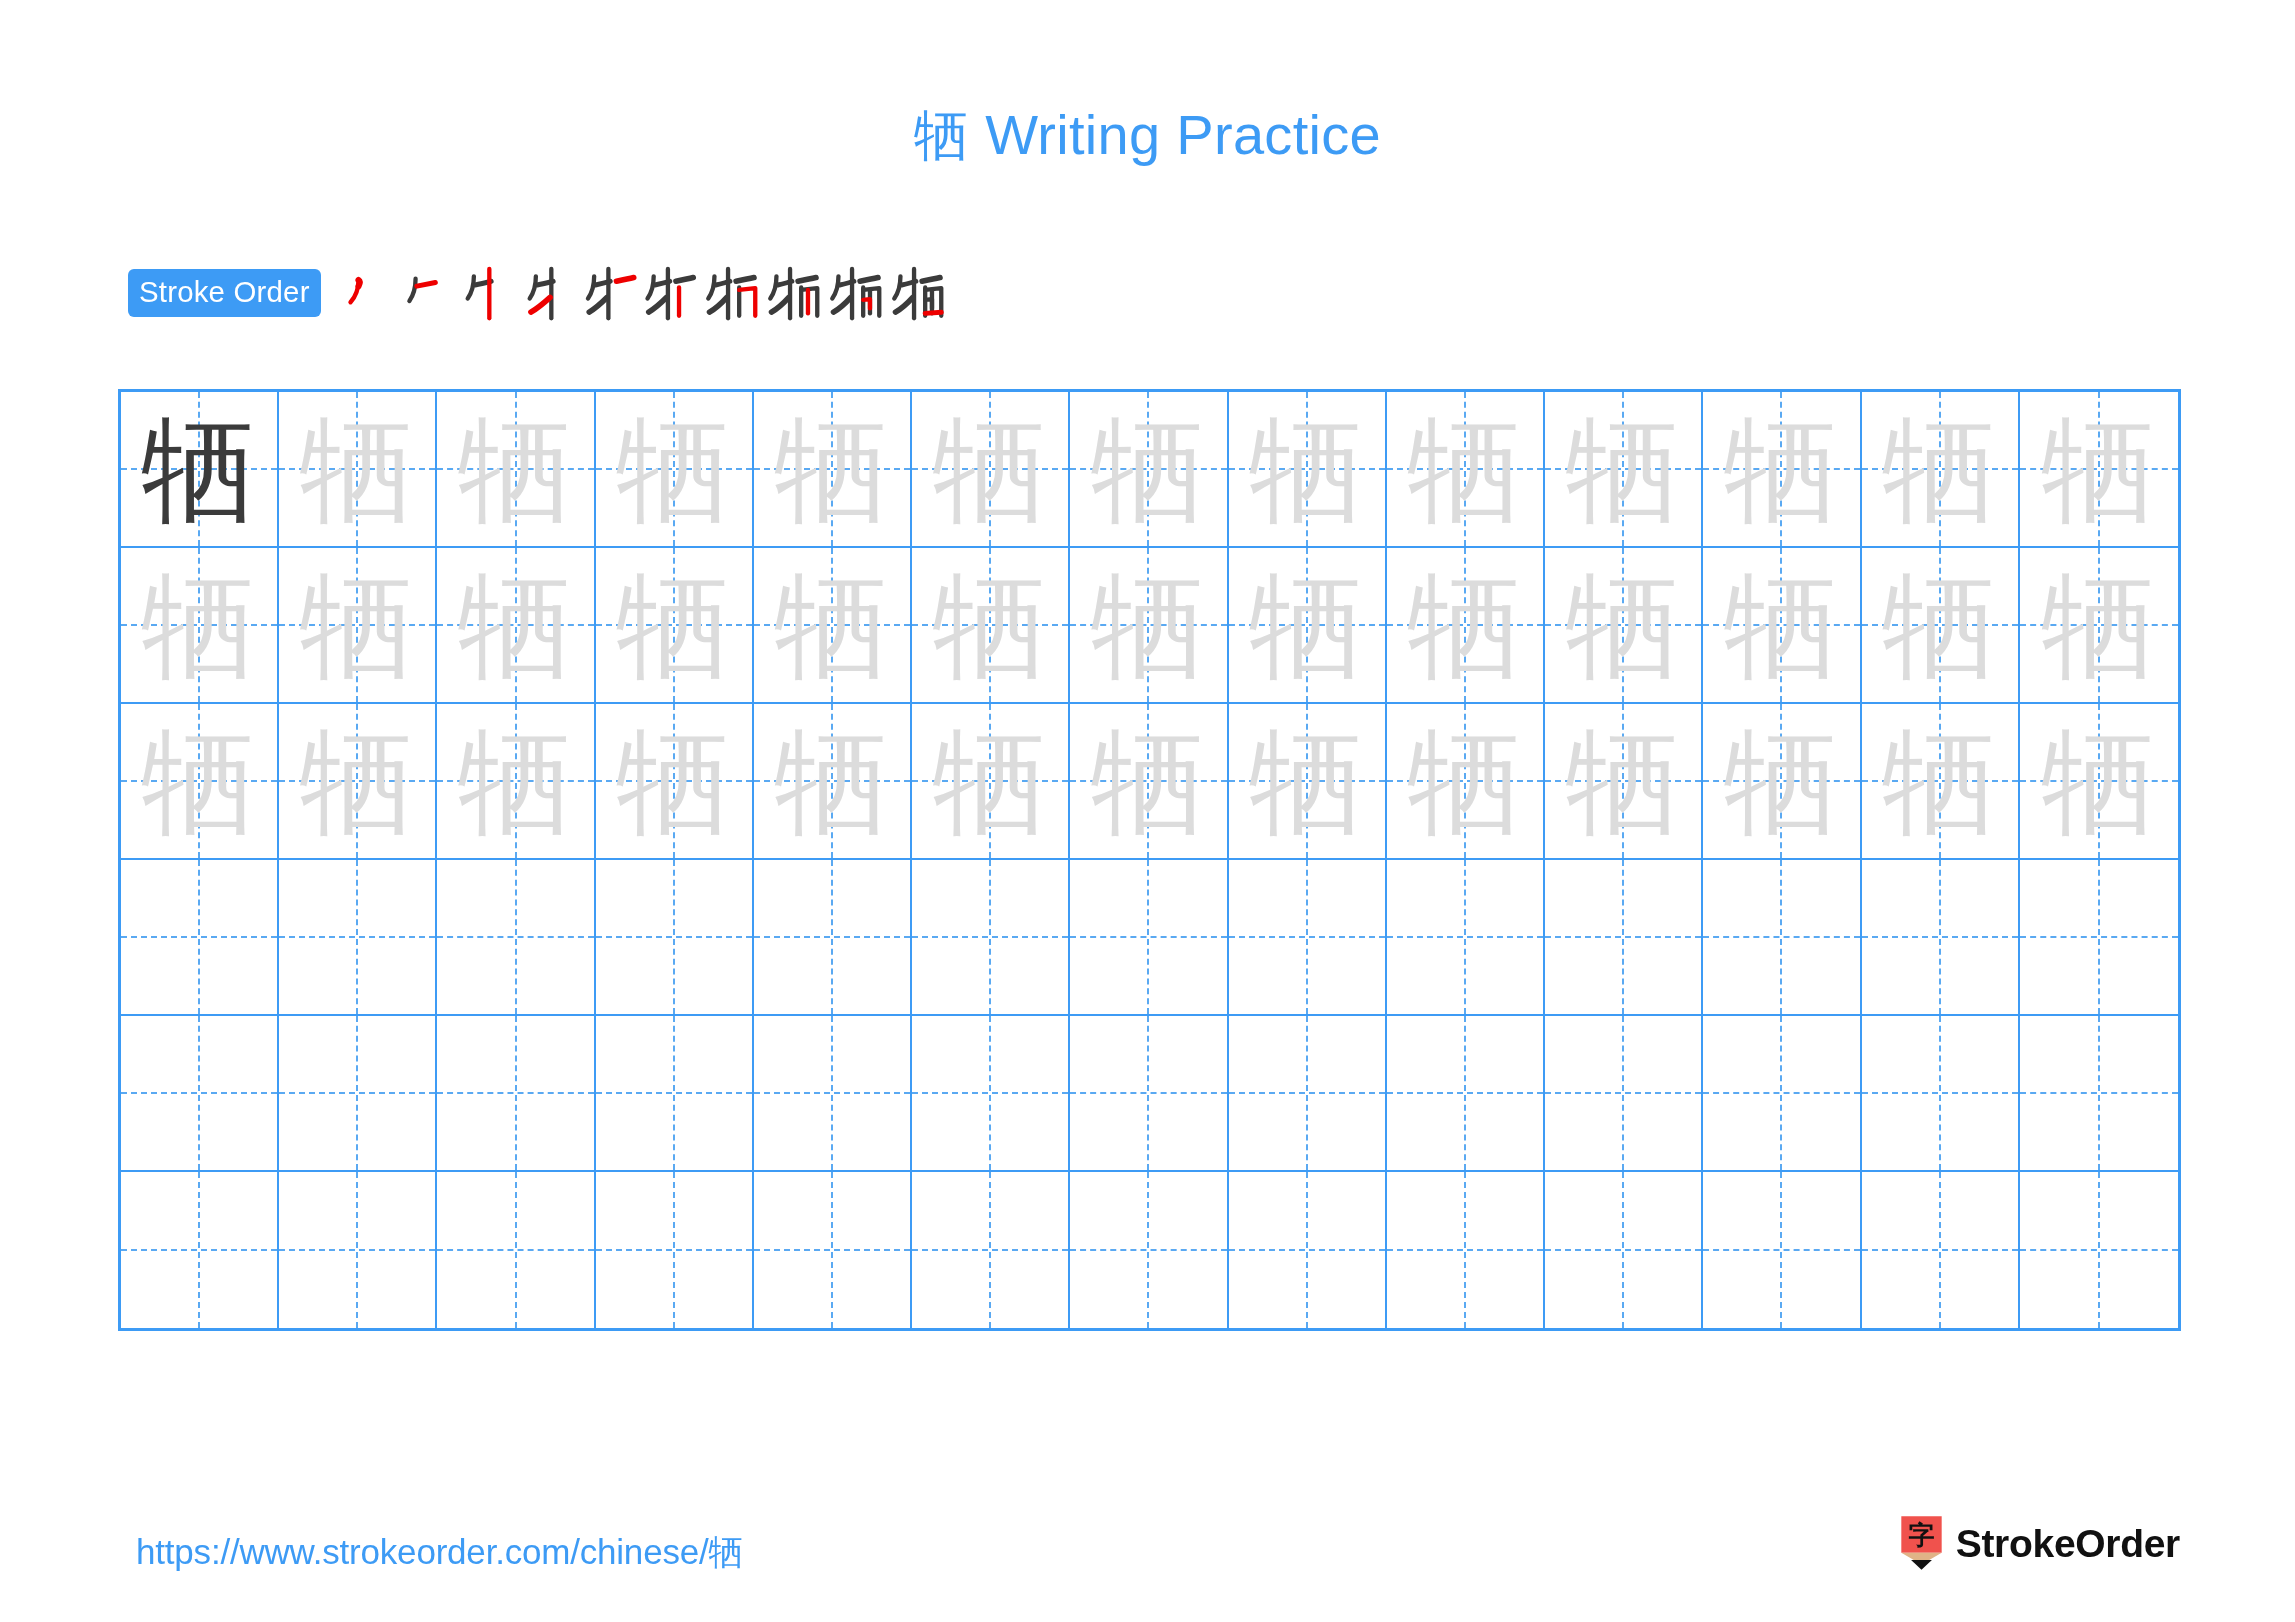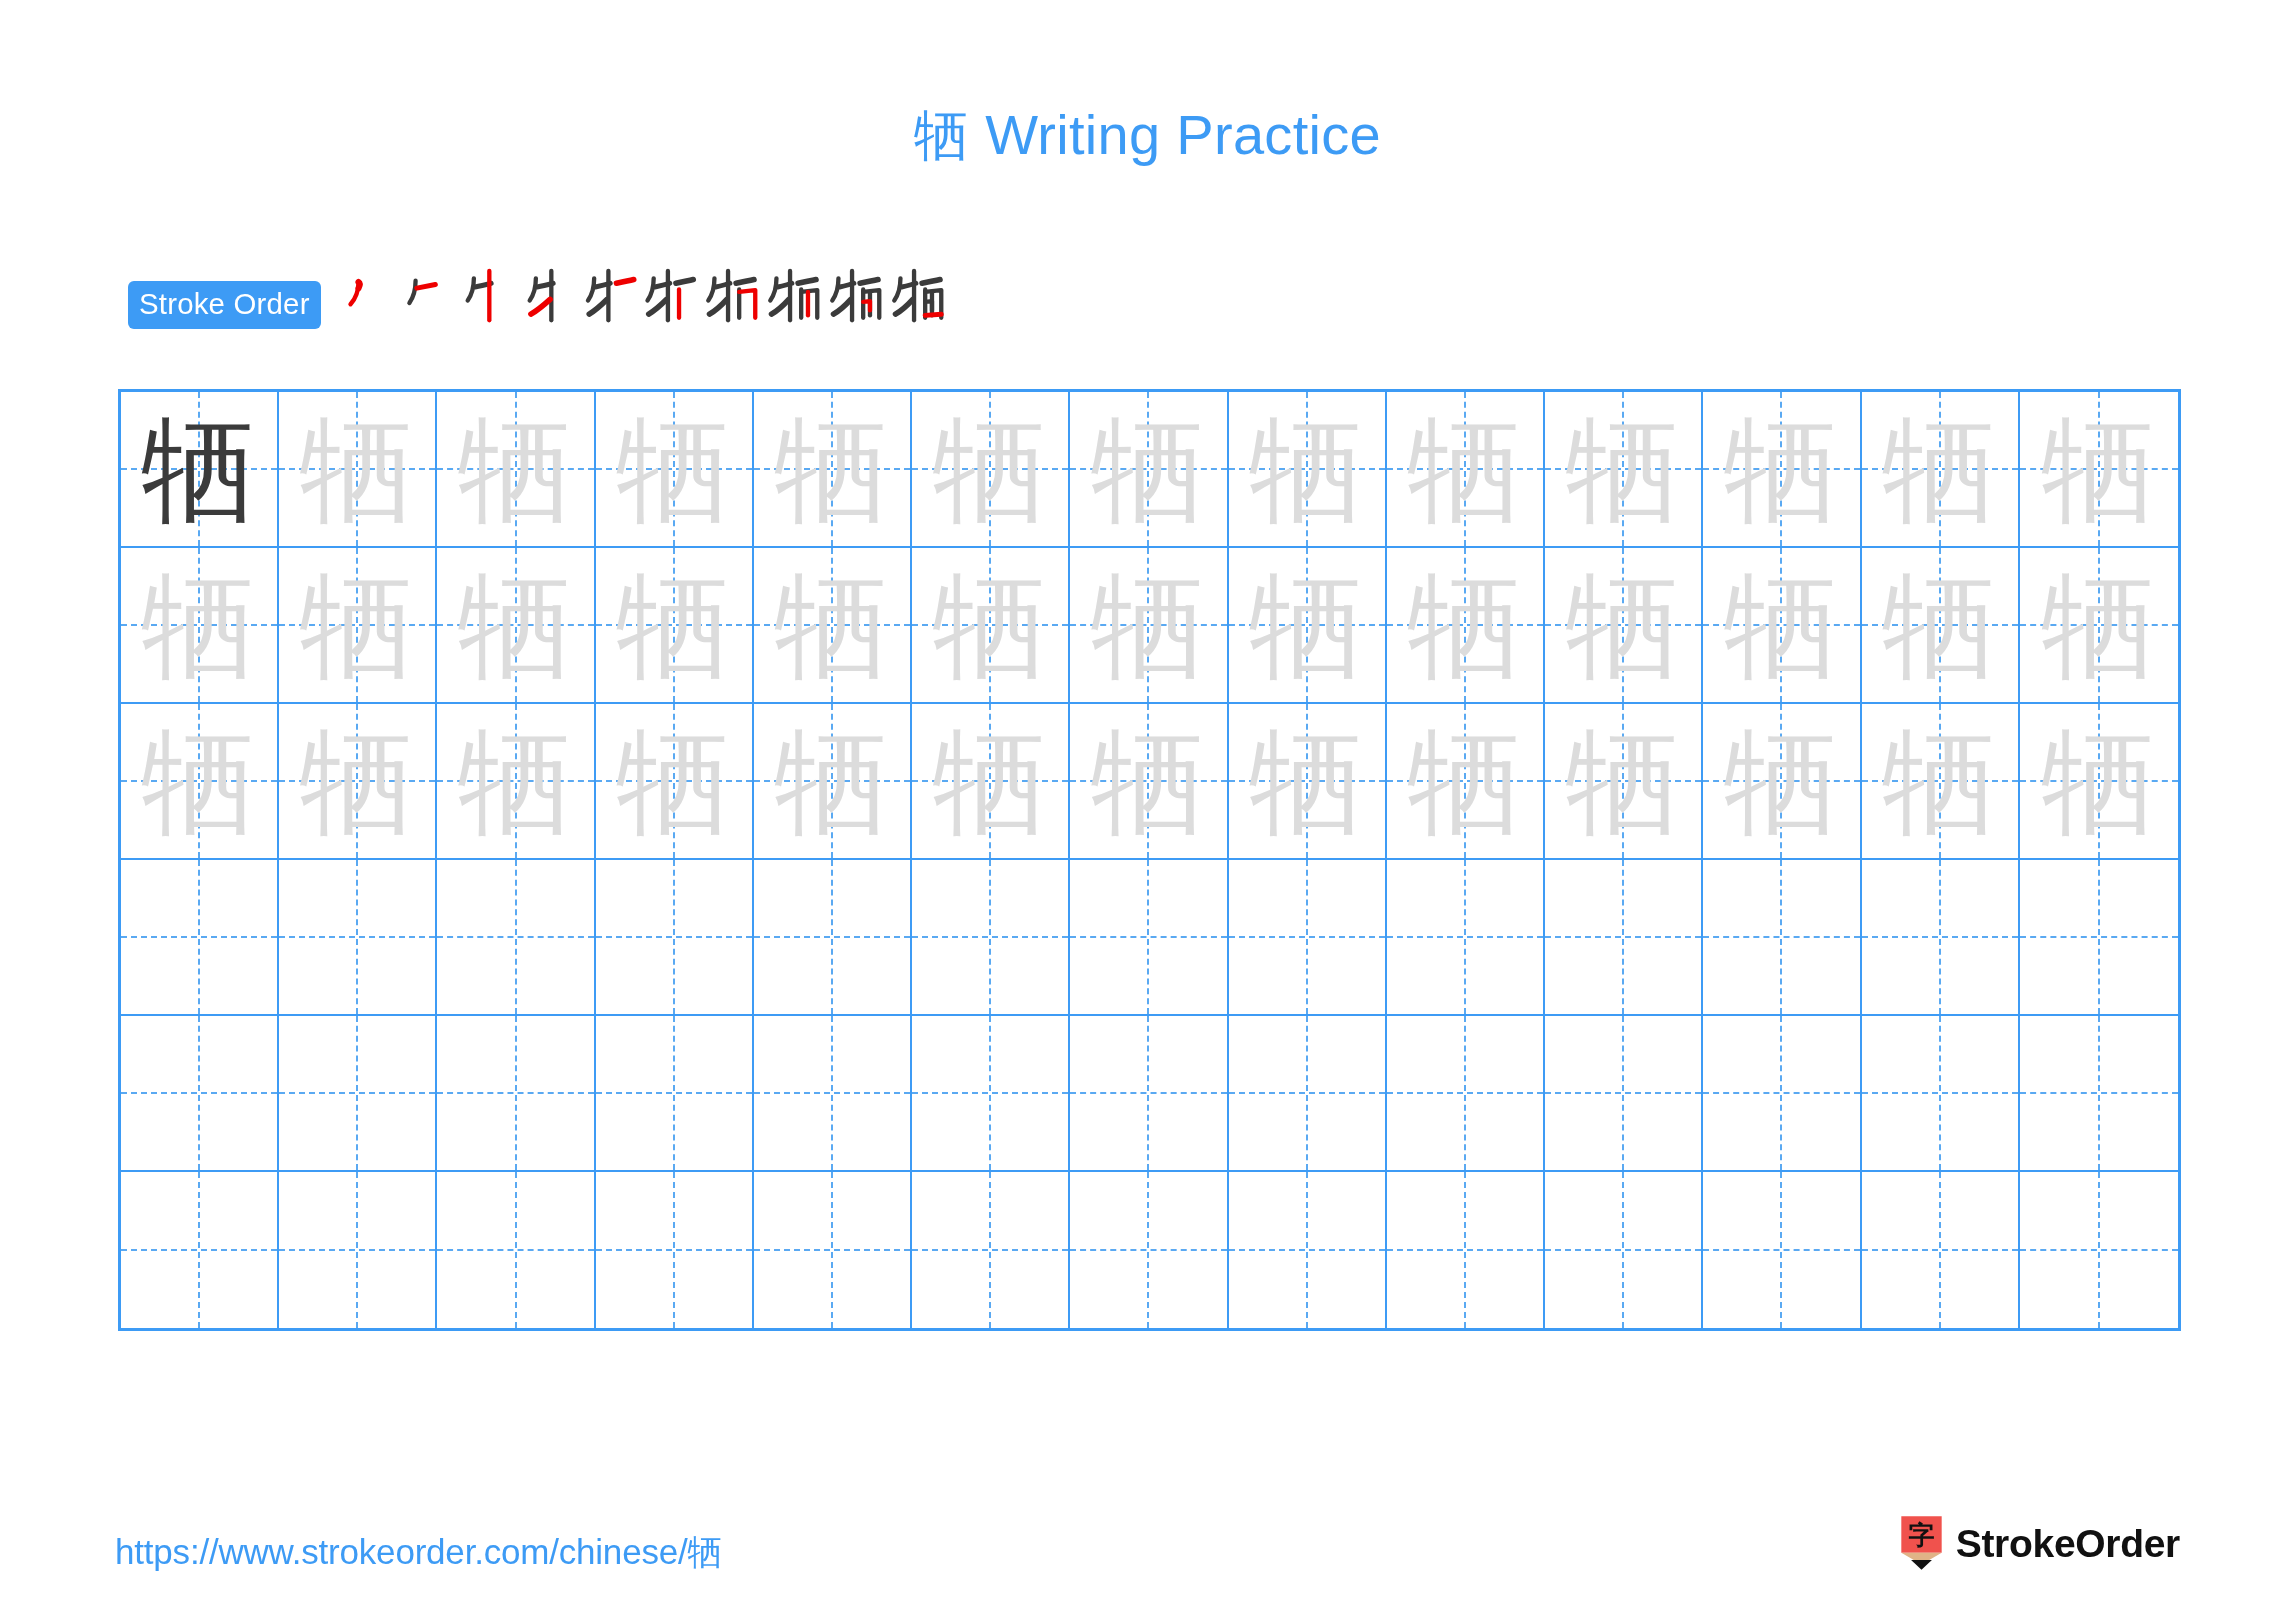--- a/index.html
+++ b/index.html
@@ -38,21 +38,21 @@
     font-size: 55px;
   }
 
   
   .stroke-row {
     position: absolute;
     top: 257px;
     left: 128px;
     height: 72px;
     display: flex;
-    align-items: flex-end;
+    align-items: center;
     gap: 0px;
   }
 
   .stroke-badge {
     display: inline-flex;
     align-items: center;
     justify-content: center;
     background: #3d9bf5;
     color: #ffffff;
     font-size: 29.4px;
@@ -138,21 +138,21 @@
     user-select: none;
     z-index: 2;
   }
   .glyph.model { color: #3b3b3b; }
   .glyph.trace { color: #dcdcdc; }
   .glyph.blank { color: transparent; }
 
   
   .footer-url {
     position: absolute;
-    left: 115px;
+    left: 136px;
     top: 1529px;
     font-size: 35px;
     color: #3d9bf5;
     white-space: nowrap;
     letter-spacing: -0.2px;
     text-align: right;
   }
   .footer-url .han { font-family: "DejaVu Sans", sans-serif; }
 
   .brand {

